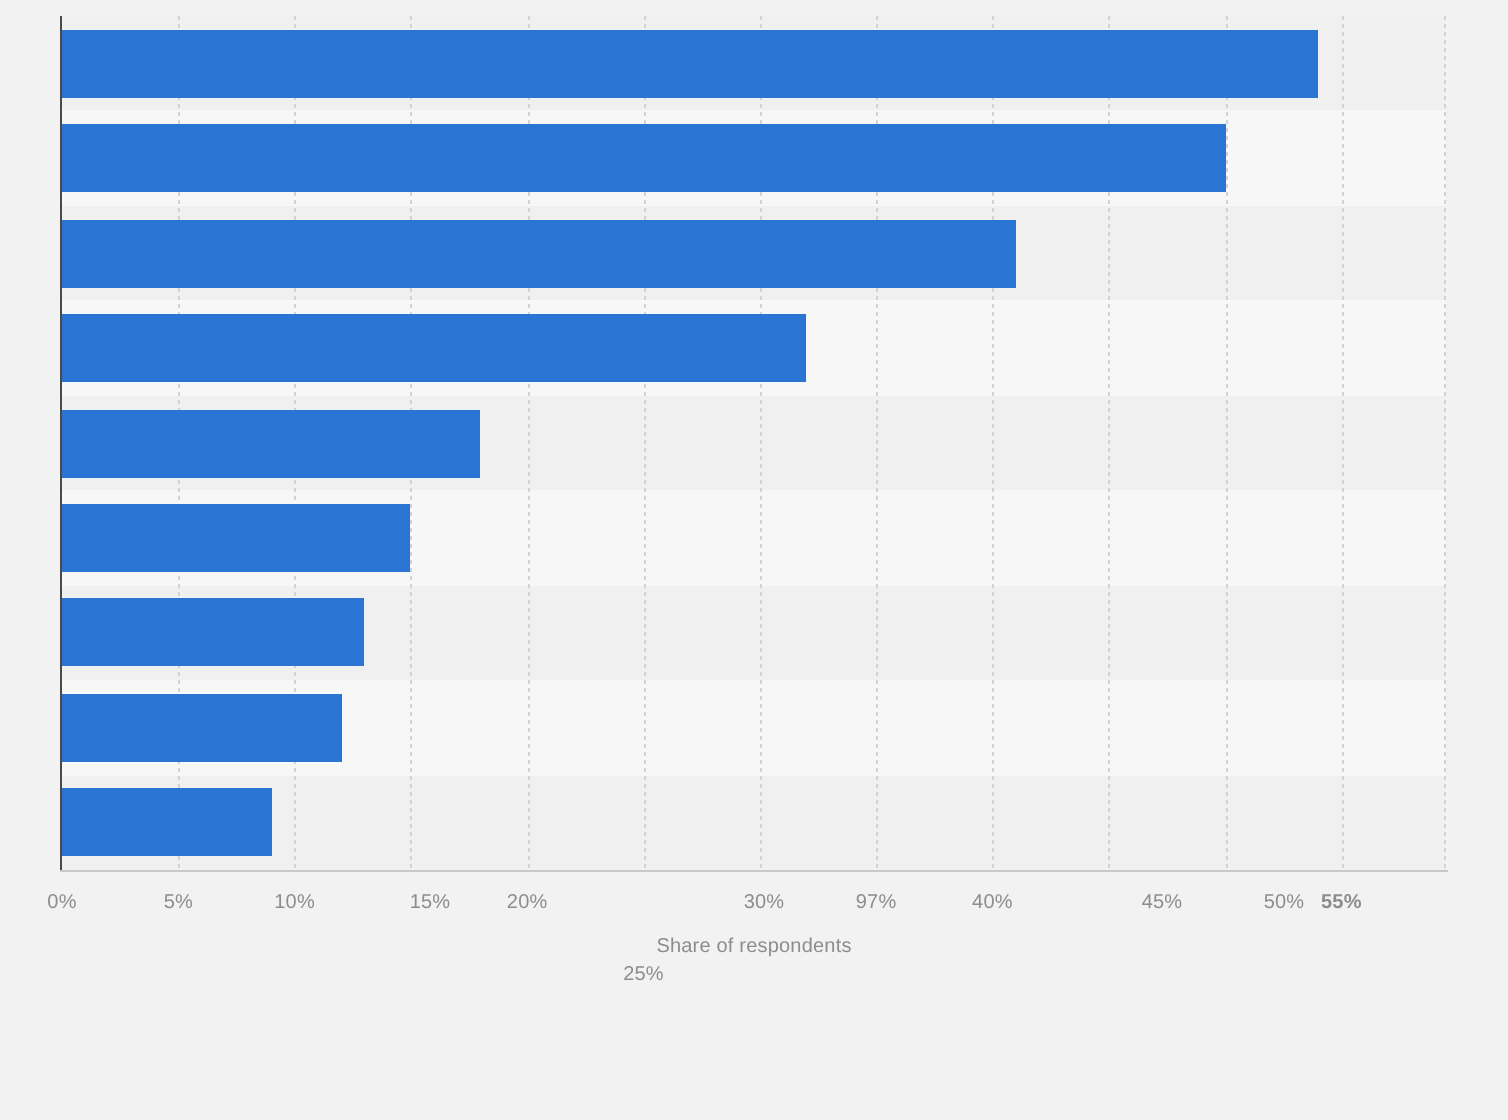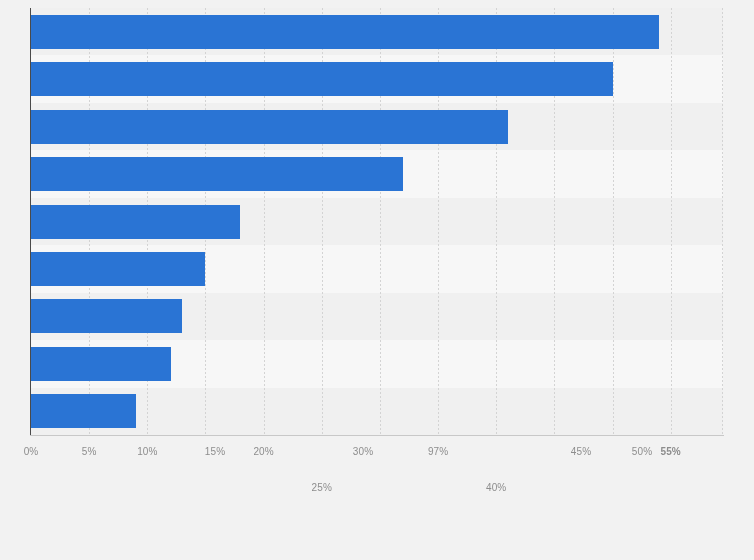--- a/index.html
+++ b/index.html
@@ -157,21 +157,22 @@
   <div class="y-axis-line"></div>
   <div class="x-axis-line"></div>
 
   <div id="x-tick-labels">
       <div class="x-tick-label" style="left: 31px;">0%</div>
       <div class="x-tick-label" style="left: 89.1513px;">5%</div>
       <div class="x-tick-label" style="left: 147.303px;">10%</div>
       <div class="x-tick-label" style="left: 215px;">15%</div>
       <div class="x-tick-label" style="left: 263.605px; text-align: center;">20%</div>
       <div class="x-tick-label" style="left: 321.756px; margin-top: 36px;">25%</div>
-      <div class="x-tick-label" style="left: 363px;">30%</div>
+      <div class="x-tick-label" style="left: 382px;">30%</div>
       <div class="x-tick-label" style="left: 438.059px;">97%</div>
-      <div class="x-tick-label" style="left: 496.21px; margin-top: 36px;">40%</div>
+      <div class="x-tick-label" style="left: 496.21px;">40%</div>
       <div class="x-tick-label" style="left: 581px;">45%</div>
       <div class="x-tick-label" style="left: 642px;">50%</div>
       <div class="x-tick-label" style="left: 670.664px; font-weight: bold;">55%</div>
     </div>
 
+  <div class="x-axis-title">Share of respondents</div>
 </div>
 
 </body></html>

